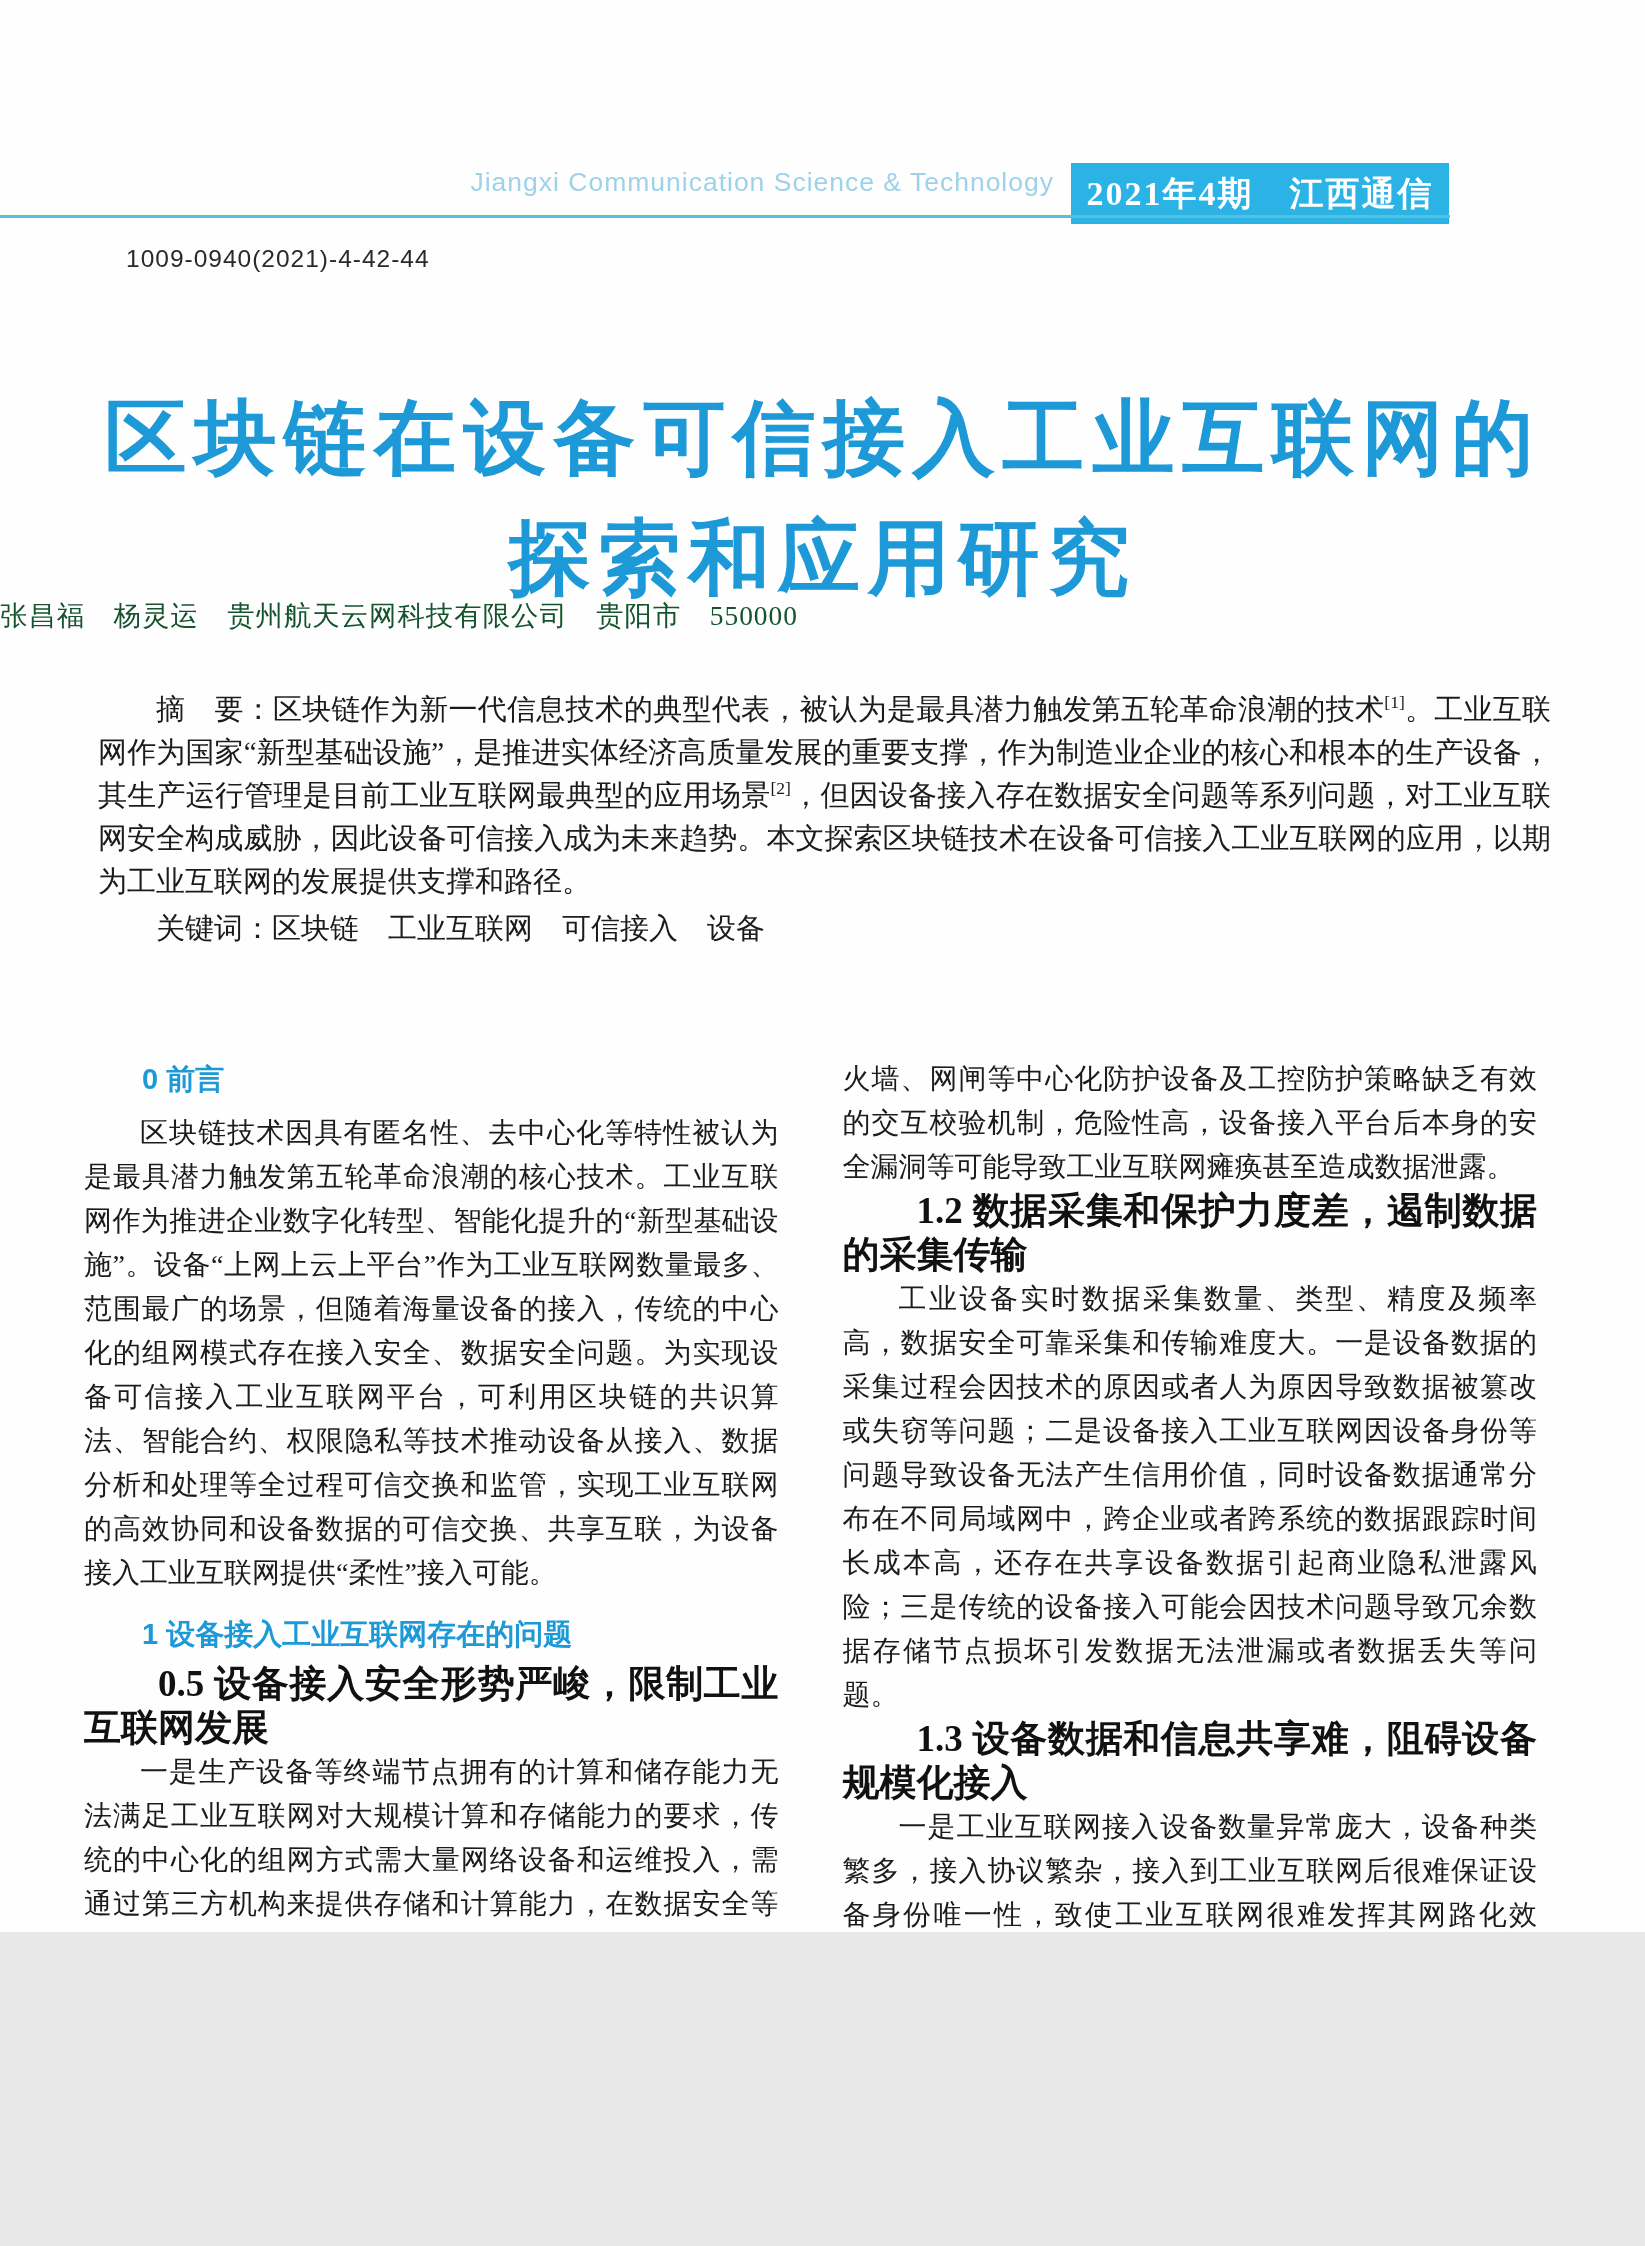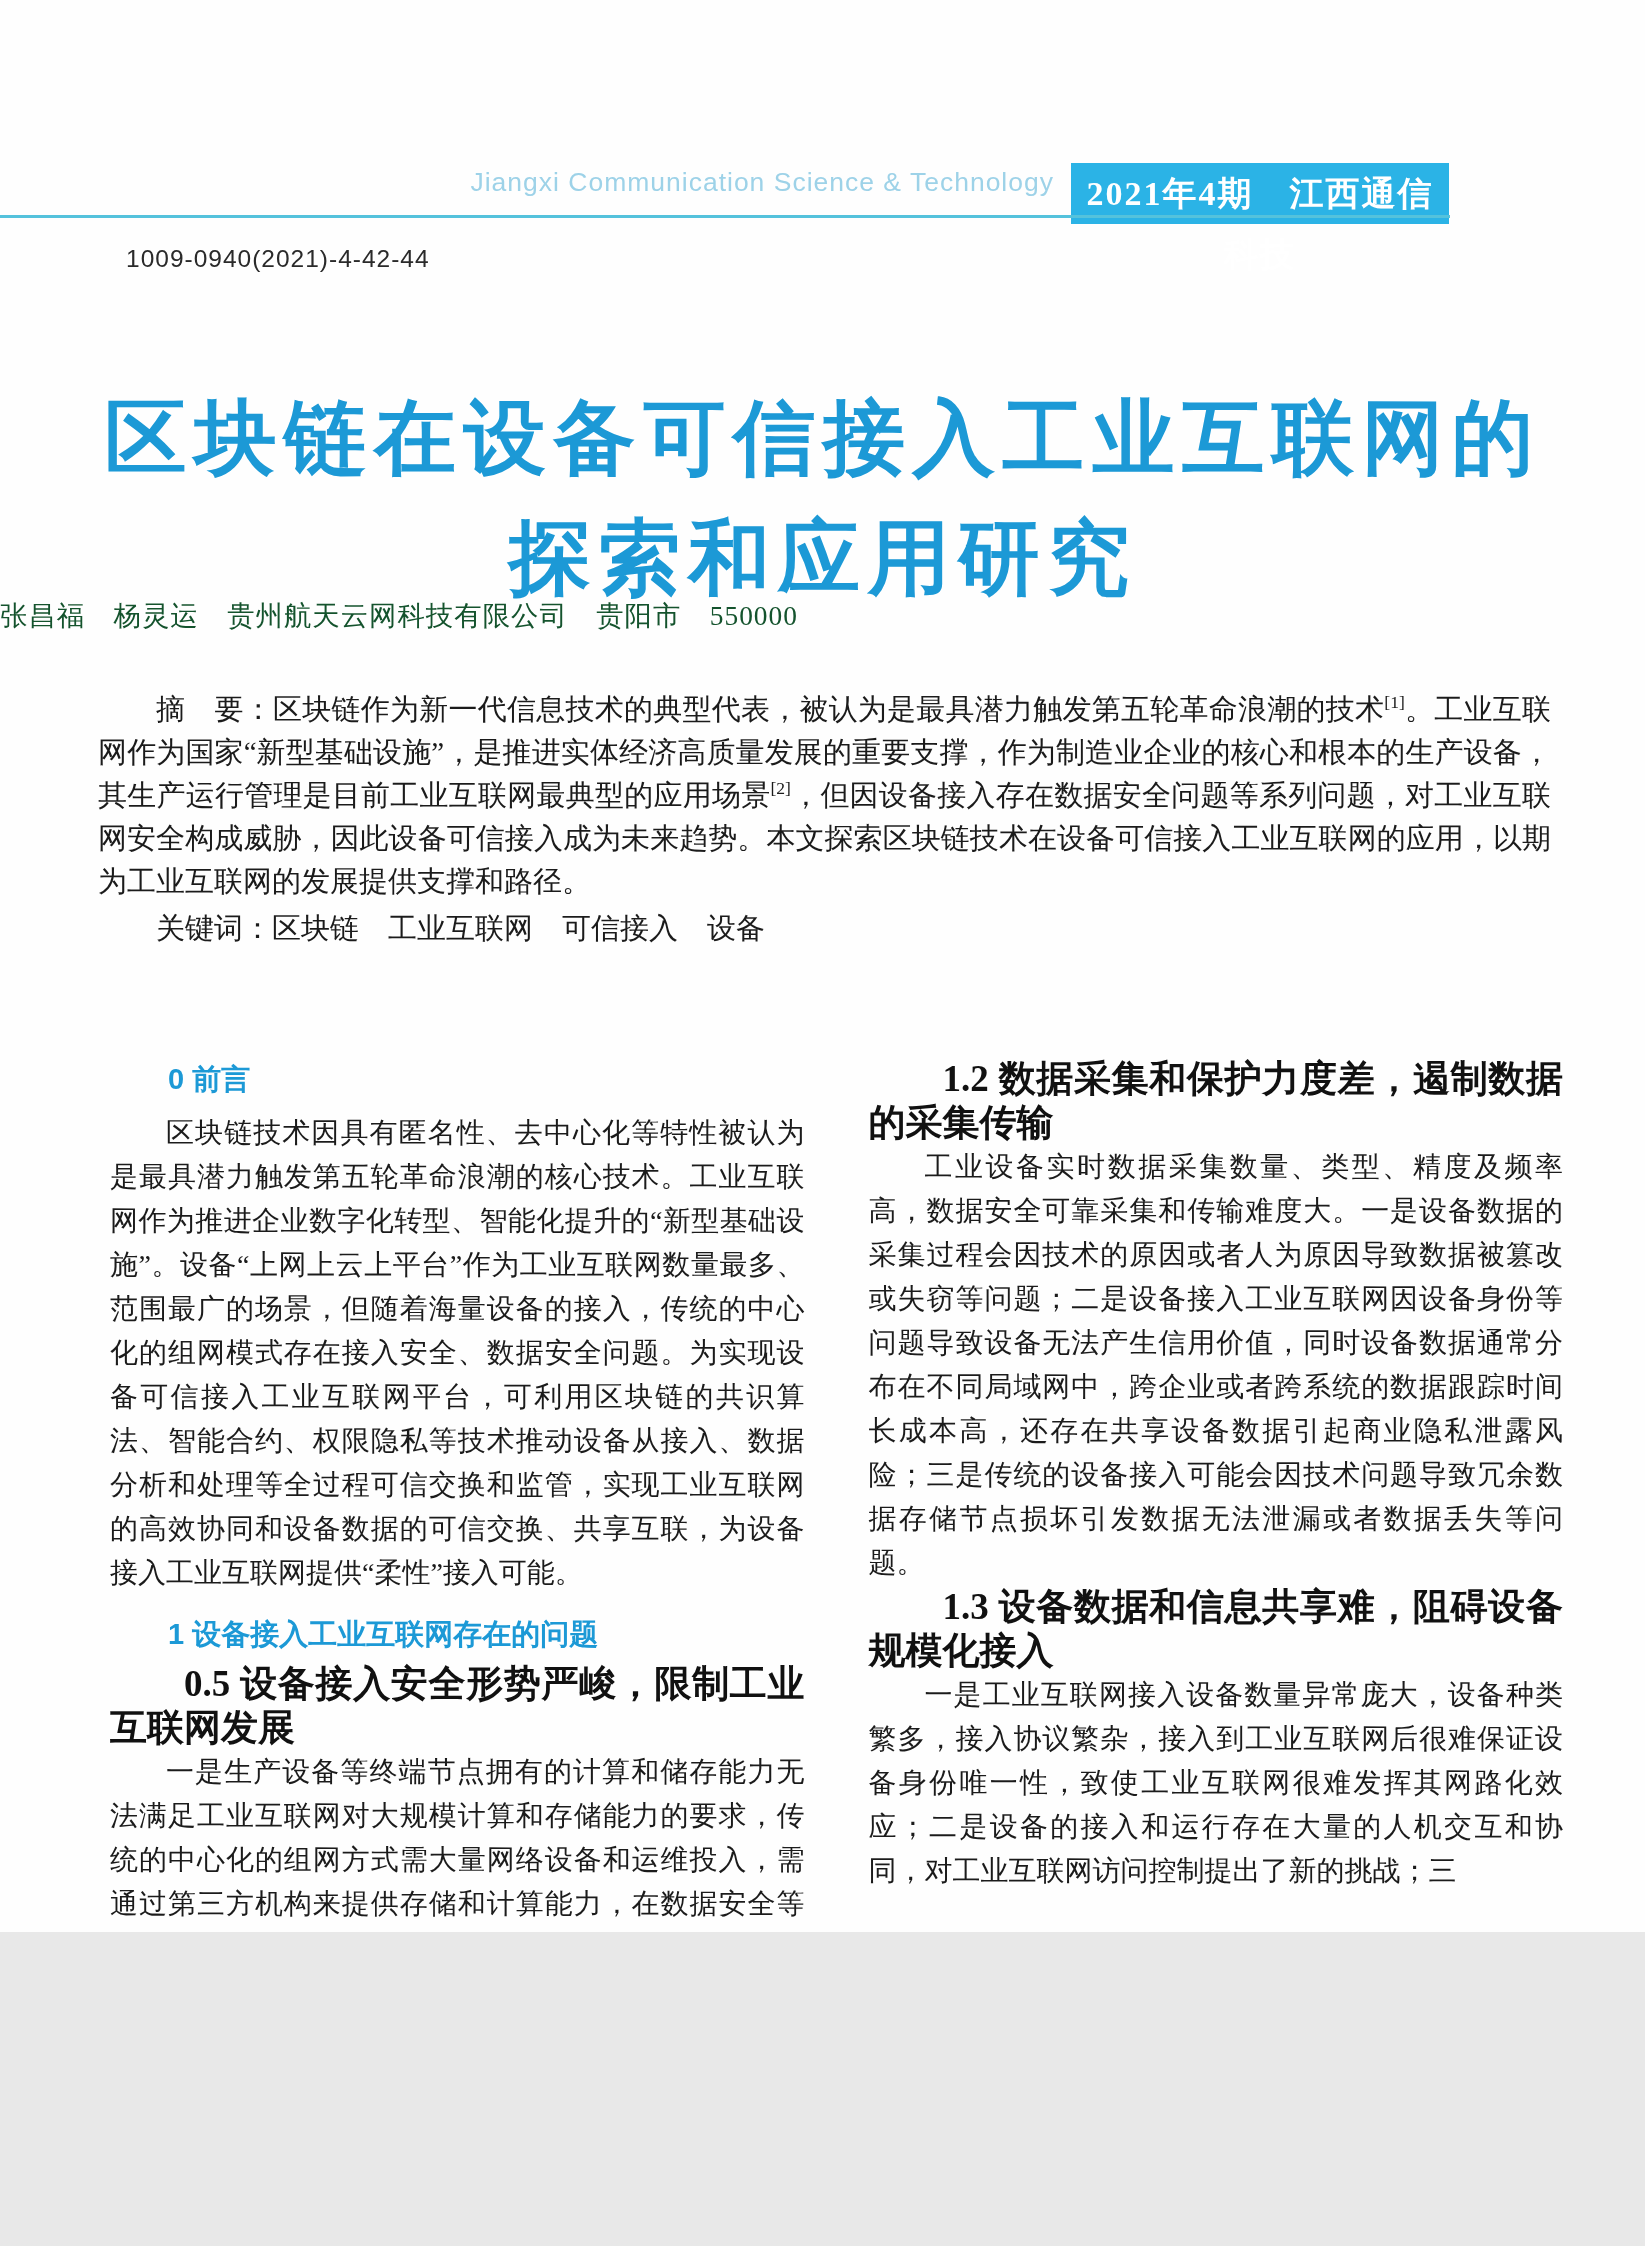--- a/index.html
+++ b/index.html
@@ -74,21 +74,21 @@
     font-size:29px;
     line-height:43px;
     text-align:justify;
   }
   .abstract-block p{margin:0;text-indent:2em;}
   .abstract-block .keywords{margin-top:3.9px;}
   sup{font-size:17.6px;line-height:0;}
   
   .columns{
     position:absolute;
-    top:1057px;left:110px;width:1453px;
+    top:1057px;left:84px;width:1453px;
     display:flex;
     gap:64px;
   }
   .col{
     width:696px;
     font-size:28px;
     line-height:44px;
     text-align:justify;
   }
   .col p{margin:0;text-indent:2em;}
@@ -147,20 +147,21 @@
 
     <div class="col">
       <h2 class="h-blue">0 前言</h2>
       <p>区块链技术因具有匿名性、去中心化等特性被认为是最具潜力触发第五轮革命浪潮的核心技术。工业互联网作为推进企业数字化转型、智能化提升的“新型基础设施”。设备“上网上云上平台”作为工业互联网数量最多、范围最广的场景，但随着海量设备的接入，传统的中心化的组网模式存在接入安全、数据安全问题。为实现设备可信接入工业互联网平台，可利用区块链的共识算法、智能合约、权限隐私等技术推动设备从接入、数据分析和处理等全过程可信交换和监管，实现工业互联网的高效协同和设备数据的可信交换、共享互联，为设备接入工业互联网提供“柔性”接入可能。</p>
       <h2 class="h-blue spaced">1 设备接入工业互联网存在的问题</h2>
       <h3 class="h-black">0.5 设备接入安全形势严峻，限制工业互联网发展</h3>
       <p>一是生产设备等终端节点拥有的计算和储存能力无法满足工业互联网对大规模计算和存储能力的要求，传统的中心化的组网方式需大量网络设备和运维投入，需通过第三方机构来提供存储和计算能力，在数据安全等问题导致安全无法保障；二是传统生产设备是通过安装SDK或者数据接口接入云服务平台，其防</p>
     </div>
 
     <div class="col">
+      <p class="cont">火墙、网闸等中心化防护设备及工控防护策略缺乏有效的交互校验机制，危险性高，设备接入平台后本身的安全漏洞等可能导致工业互联网瘫痪甚至造成数据泄露。</p>
       <h3 class="h-black">1.2 数据采集和保护力度差，遏制数据的采集传输</h3>
       <p>工业设备实时数据采集数量、类型、精度及频率高，数据安全可靠采集和传输难度大。一是设备数据的采集过程会因技术的原因或者人为原因导致数据被篡改或失窃等问题；二是设备接入工业互联网因设备身份等问题导致设备无法产生信用价值，同时设备数据通常分布在不同局域网中，跨企业或者跨系统的数据跟踪时间长成本高，还存在共享设备数据引起商业隐私泄露风险；三是传统的设备接入可能会因技术问题导致冗余数据存储节点损坏引发数据无法泄漏或者数据丢失等问题。</p>
       <h3 class="h-black">1.3 设备数据和信息共享难，阻碍设备规模化接入</h3>
       <p>一是工业互联网接入设备数量异常庞大，设备种类繁多，接入协议繁杂，接入到工业互联网后很难保证设备身份唯一性，致使工业互联网很难发挥其网路化效应；二是设备的接入和运行存在大量的人机交互和协同，对工业互联网访问控制提出了新的挑战；三</p>
     </div>
 
   </div>
 
   <div class="page-number">42</div>
 

